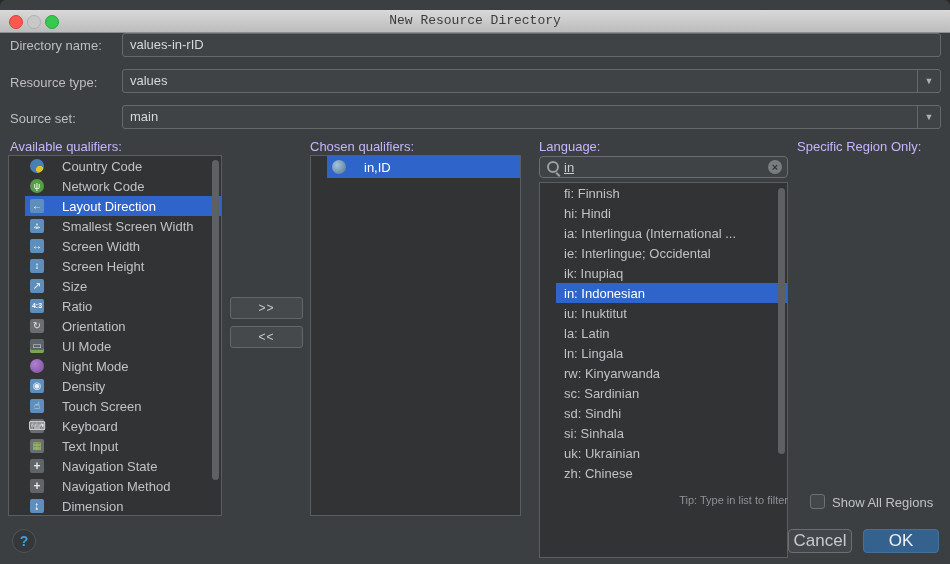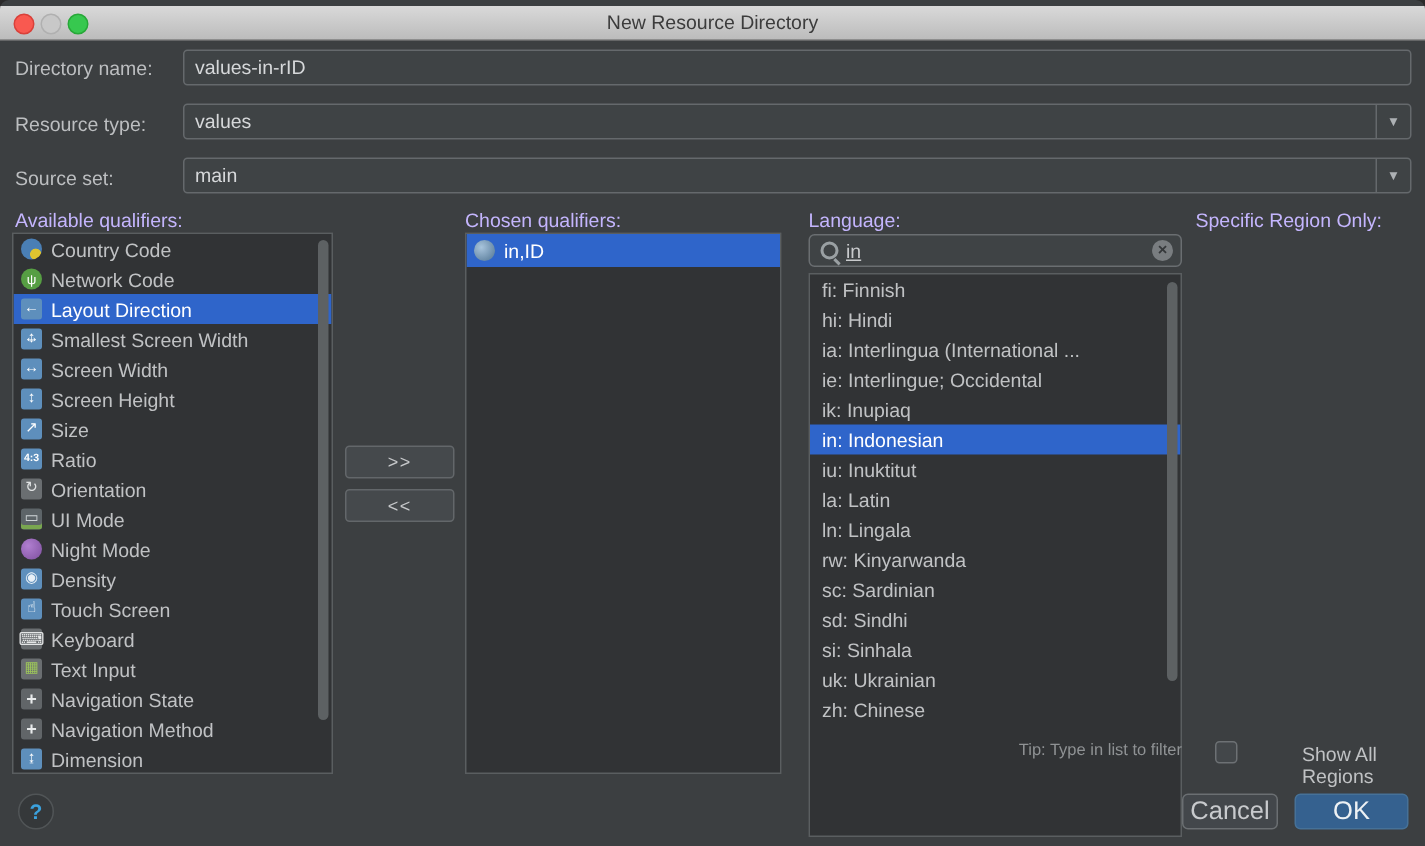--- a/index.html
+++ b/index.html
@@ -1,38 +1,38 @@
 <!DOCTYPE html>
 <html><head>
 <meta charset="utf-8">
 <style>
   html,body{margin:0;padding:0;background:#2a2a2a;}
   .window{position:relative;width:950px;height:564px;background:#3c3f41;
     font-family:"Liberation Sans","DejaVu Sans",sans-serif;font-size:13px;
     border-radius:6px 6px 0 0;overflow:hidden;}
   
-  .titlebar{position:absolute;left:0;top:4px;width:100%;height:22px;
-    background:linear-gradient(#d9d9d9,#bcbcbc);border-bottom:1px solid #8e8e8e;}
+  .titlebar{position:absolute;left:0;top:10px;width:100%;height:22px;
+    background:linear-gradient(#d9d9d9,#bcbcbc);border-bottom:1px solid #8e8e8e;font-family:Liberation Mono, monospace;}
   .title{position:absolute;left:0;right:0;top:3px;text-align:center;color:#3c3c3c;font-size:13px;}
   .tl{position:absolute;top:5px;width:12px;height:12px;border-radius:50%;}
   .tl.red{left:9px;background:#f95950;border:1px solid #d9413a;}
   .tl.gray{left:27px;background:#c8c8c8;border:1px solid #b0b0b0;}
   .tl.green{left:45px;background:#37c84f;border:1px solid #27a838;}
   
   .flabel{position:absolute;left:10px;color:#bcbec0;height:16px;}
   .tfield{position:absolute;left:122px;width:819px;height:24px;box-sizing:border-box;
     background:#3f4345;border:1px solid #65696c;border-radius:3px;color:#d6d8da;
     line-height:22px;padding-left:7px;}
   .combo .arrowbox{position:absolute;right:0;top:0;bottom:0;width:22px;
     border-left:1px solid #65696c;display:flex;align-items:center;justify-content:center;
     color:#adb1b4;font-size:9px;}
   
   .plabel{position:absolute;top:139px;color:#c4b5fd;}
   .list{position:absolute;background:#313335;border:1px solid #5a5e60;box-sizing:border-box;overflow:hidden;}
-  .lrow{height:20px;display:flex;align-items:center;gap:6px;padding-left:5px;color:#c0c2c4;white-space:nowrap;}
+  .lrow{height:20px;display:flex;align-items:center;gap:18px;padding-left:5px;color:#c0c2c4;white-space:nowrap;margin-left:16px;}
   .lrow.sel{background:#2f65ca;color:#ffffff;}
   .qicon{position:relative;width:14px;height:14px;border-radius:2px;flex:0 0 14px;
     display:flex;align-items:center;justify-content:center;font-size:10px;line-height:14px;}
   .qicon .g1,.qicon .g2{position:absolute;inset:0;display:flex;align-items:center;justify-content:center;}
   .thumb{position:absolute;width:7px;border-radius:4px;background:#5d6163;}
   
   .mvbtn{position:absolute;left:230px;width:73px;height:22px;box-sizing:border-box;
     background:#45494c;border:1px solid #63676a;border-radius:3px;color:#c7c9cb;
     font-size:12px;letter-spacing:1px;display:flex;align-items:center;justify-content:center;}
   
@@ -41,21 +41,21 @@
   .mag{position:absolute;left:7px;top:4px;width:8px;height:8px;border:2px solid #9aa0a3;border-radius:50%;}
   .mag::after{content:"";position:absolute;left:8px;top:9px;width:2px;height:5px;background:#9aa0a3;transform:rotate(-45deg);}
   .searchtext{position:absolute;left:24px;top:2px;color:#c9cbcd;line-height:18px;text-decoration:underline;}
   .clear{position:absolute;right:5px;top:3px;width:14px;height:14px;border-radius:50%;background:#797d80;
     color:#35383a;font-size:11px;font-weight:bold;display:flex;align-items:center;justify-content:center;line-height:14px;}
   .tip{position:absolute;right:162px;top:494px;font-size:11px;color:#8f9294;}
   
   .flag{width:16px;height:11px;border-radius:1px;flex:0 0 16px;}
   .checkbox{position:absolute;left:810px;top:494px;width:15px;height:15px;box-sizing:border-box;
     background:#43474a;border:1px solid #6d7174;border-radius:3px;}
-  .cblabel{position:absolute;left:832px;top:495px;color:#c0c2c4;margin-left:36px;}
+  .cblabel{position:absolute;left:832px;top:495px;color:#c0c2c4;}
   
   .helpbtn{position:absolute;left:12px;top:529px;width:24px;height:24px;border-radius:50%;box-sizing:border-box;
     background:#35383a;border:1px solid #515557;color:#3ba1dd;font-weight:bold;font-size:14px;
     display:flex;align-items:center;justify-content:center;}
   .btn{position:absolute;top:529px;height:24px;box-sizing:border-box;border-radius:4px;
     display:flex;align-items:center;justify-content:center;font-size:17px;}
   .btn.cancel{left:788px;width:64px;background:#43474b;border:1px solid #6b6f72;color:#c8cacd;}
   .btn.ok{left:863px;width:76px;background:#35618f;border:1px solid #467197;color:#edf1f4;}
 </style>
 </head>

